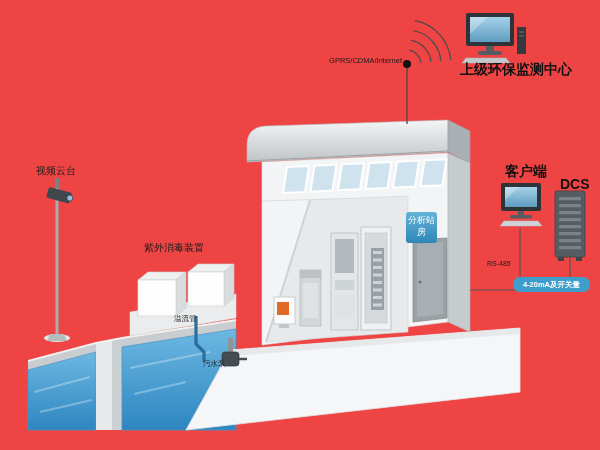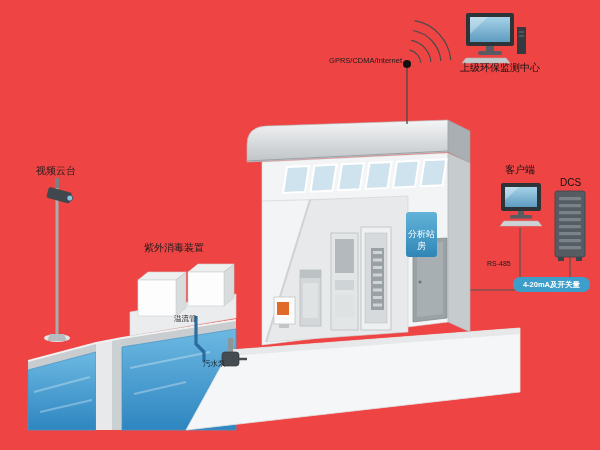--- a/index.html
+++ b/index.html
@@ -2,25 +2,25 @@
 <html><head>
 <meta charset="utf-8">
 <style>
   html,body{margin:0;padding:0;background:#fff;}
   .canvas{position:relative;width:600px;height:450px;background:#ef4444;overflow:hidden;
           font-family:"Liberation Sans",sans-serif;}
   .canvas svg{position:absolute;left:0;top:0;}
   .lbl{position:absolute;font-size:10px;color:#1c1c1c;white-space:nowrap;line-height:1.1;}
   .lbl.sm{font-size:7.5px;}
   .lbl.xs{font-size:7px;}
-  .lbl.b{font-size:10px;font-weight:400;color:#111;}
+  .lbl.b{font-size:14px;font-weight:700;color:#111;}
   .lbl.right{text-align:right;}
   .sign{position:absolute;left:406px;top:212px;width:31px;height:29px;
         background:linear-gradient(#62b3d8,#2f86b6);border-radius:3px;color:#fff;
-        font-size:9px;line-height:1.35;text-align:center;padding-top:16px;box-sizing:content-box;}
+        font-size:9px;line-height:1.35;text-align:center;padding-top:2px;box-sizing:content-box;}
   .bluebar{position:absolute;left:513px;top:277px;width:77px;height:15px;background:#3e9ecb;
         border-radius:7px;color:#fff;font-size:7.5px;line-height:15px;text-align:center;font-weight:700;}
 </style>
 </head>
 <body>
 
 <div class="canvas">
 
 <svg width="600" height="450" viewBox="0 0 600 450">
   <defs>

